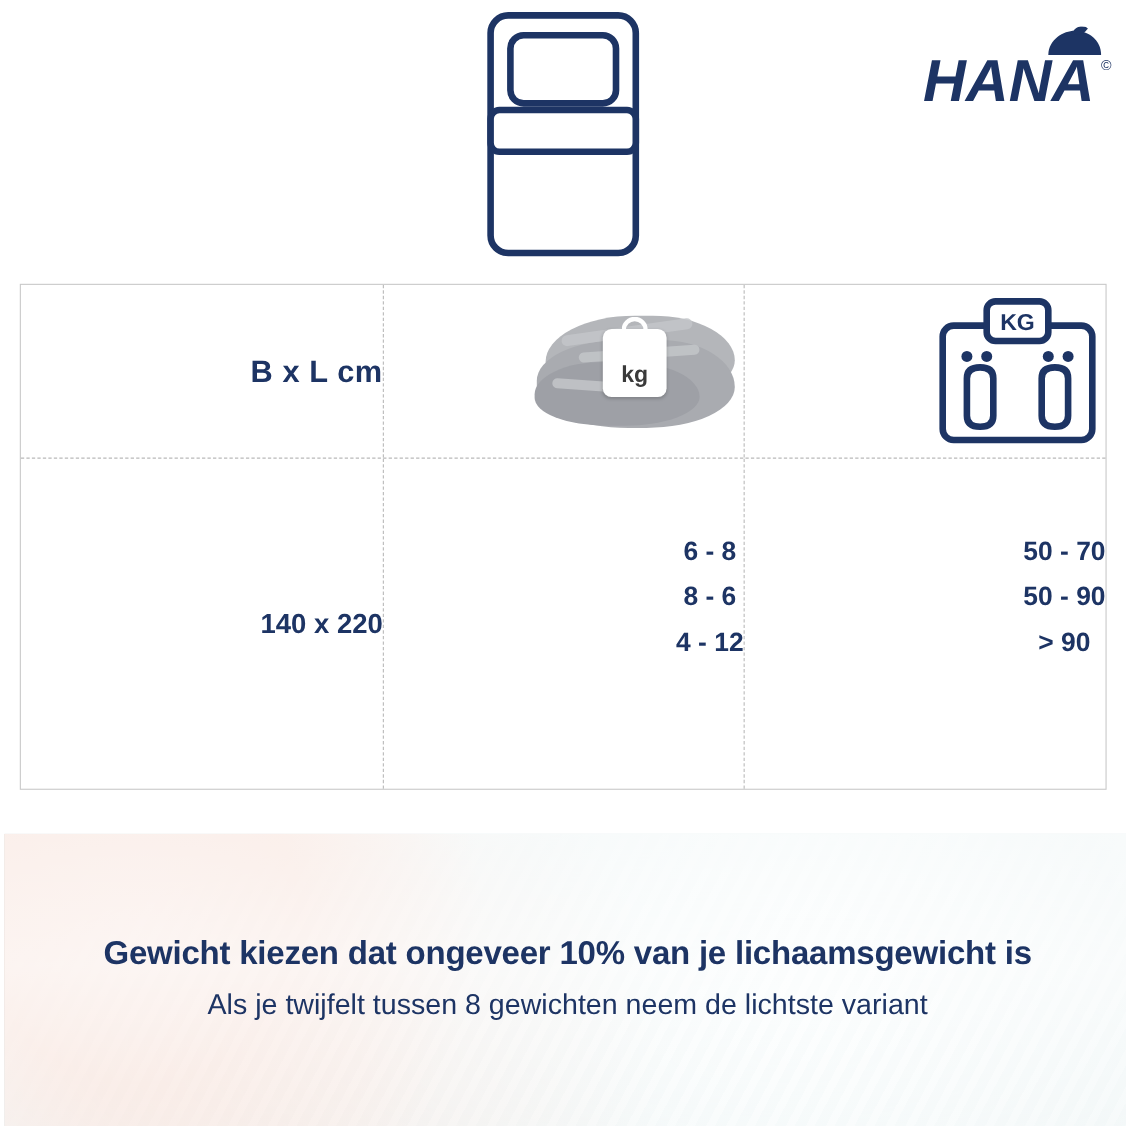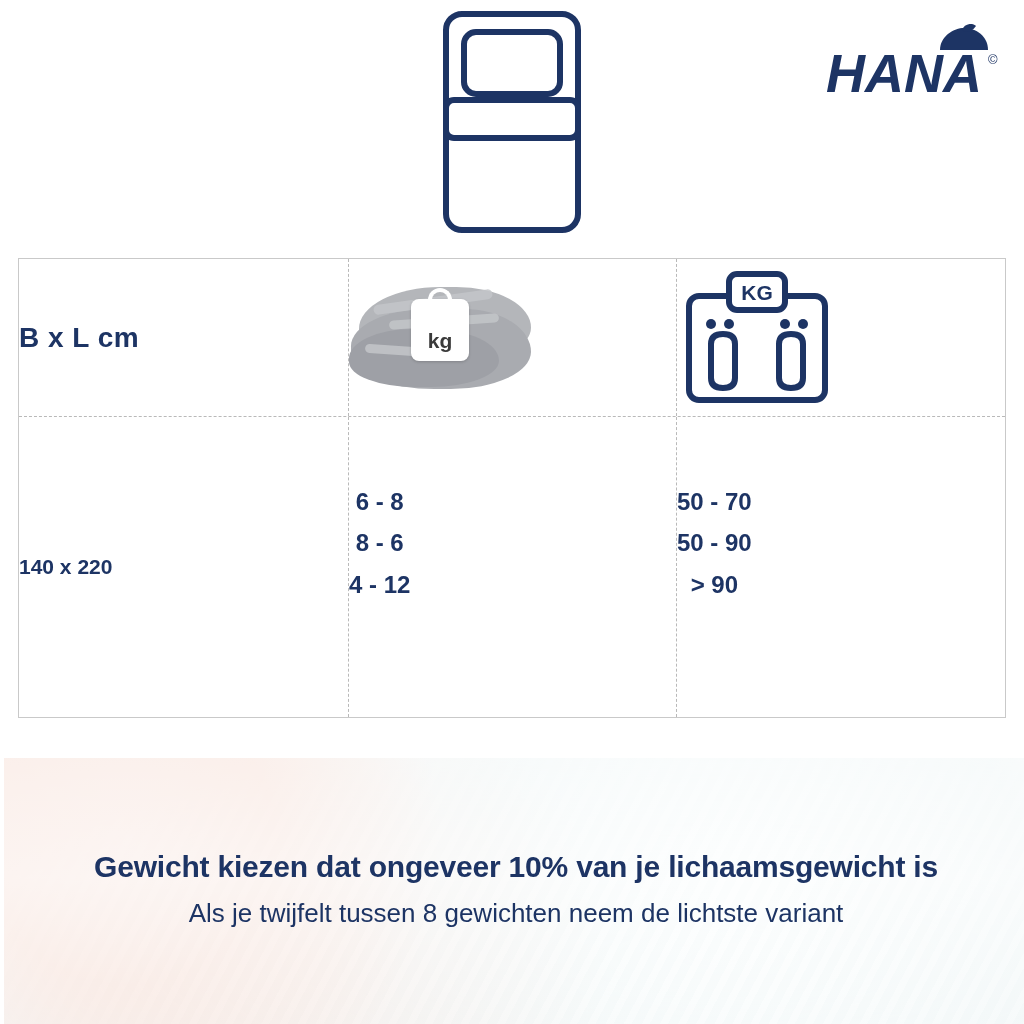--- a/index.html
+++ b/index.html
@@ -29,21 +29,21 @@
   }
 
   .bed-icon {
     position: absolute;
     left: 438px;
     top: 8px;
   }
 
   .brand-logo {
     position: absolute;
-    right: 22px;
+    right: 9px;
     top: 24px;
     width: 190px;
     height: 80px;
   }
 
   
   .table {
     position: absolute;
     left: 18px;
     top: 258px;
@@ -59,36 +59,36 @@
     height: 158px;
     border-bottom: 1px dashed #b9b9b9;
   }
   .row.body {
     height: 300px;
   }
   .cell {
     box-sizing: border-box;
     display: flex;
     align-items: center;
-    justify-content: flex-start;
+    justify-content: flex-end;
     text-align: center;
   }
   .cell.c1 { width: 330px; border-right: 1px dashed #b9b9b9; }
   .cell.c2 { width: 328px; border-right: 1px dashed #b9b9b9; }
   .cell.c3 { width: 328px; }
 
   .head-label {
     font-size: 28px;
     font-weight: bold;
     letter-spacing: 0.5px;
     color: #1d3464;
   }
 
   .size-label {
-    font-size: 21px;
+    font-size: 25px;
     font-weight: bold;
     color: #1d3464;
   }
 
   .value-stack {
     font-size: 24px;
     font-weight: bold;
     line-height: 1.72;
     color: #1d3464;
     margin-top: -48px;

